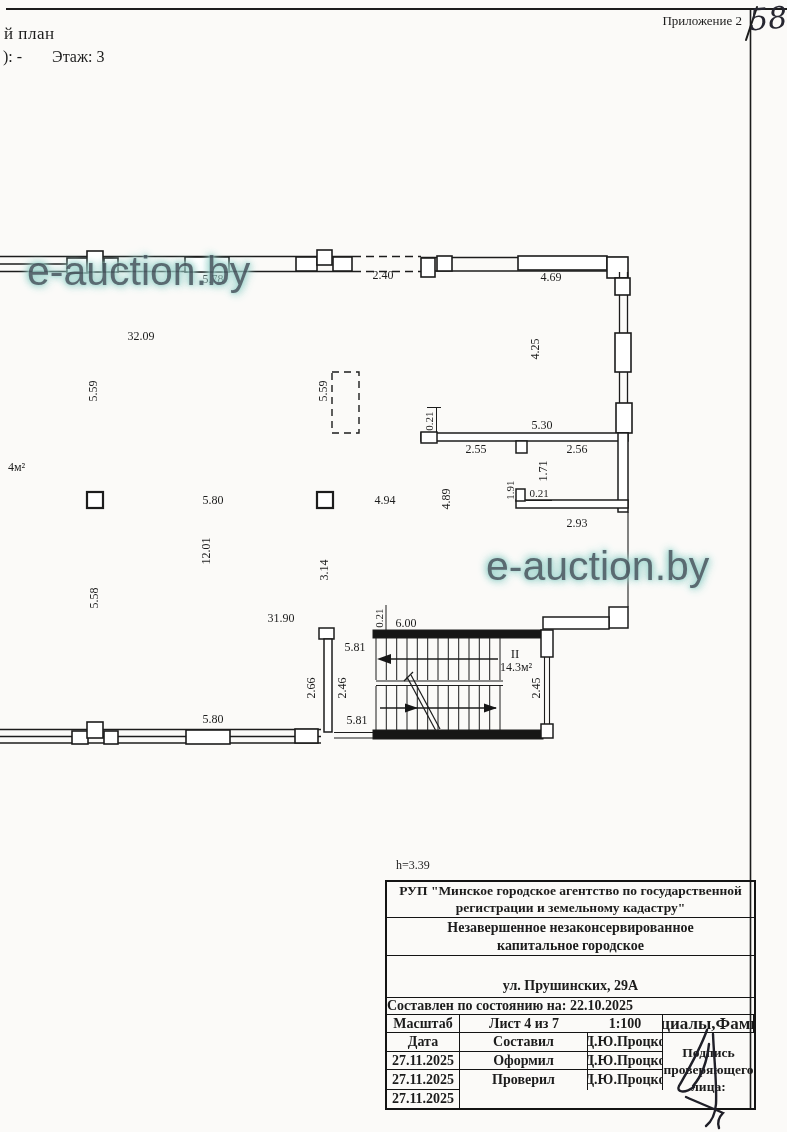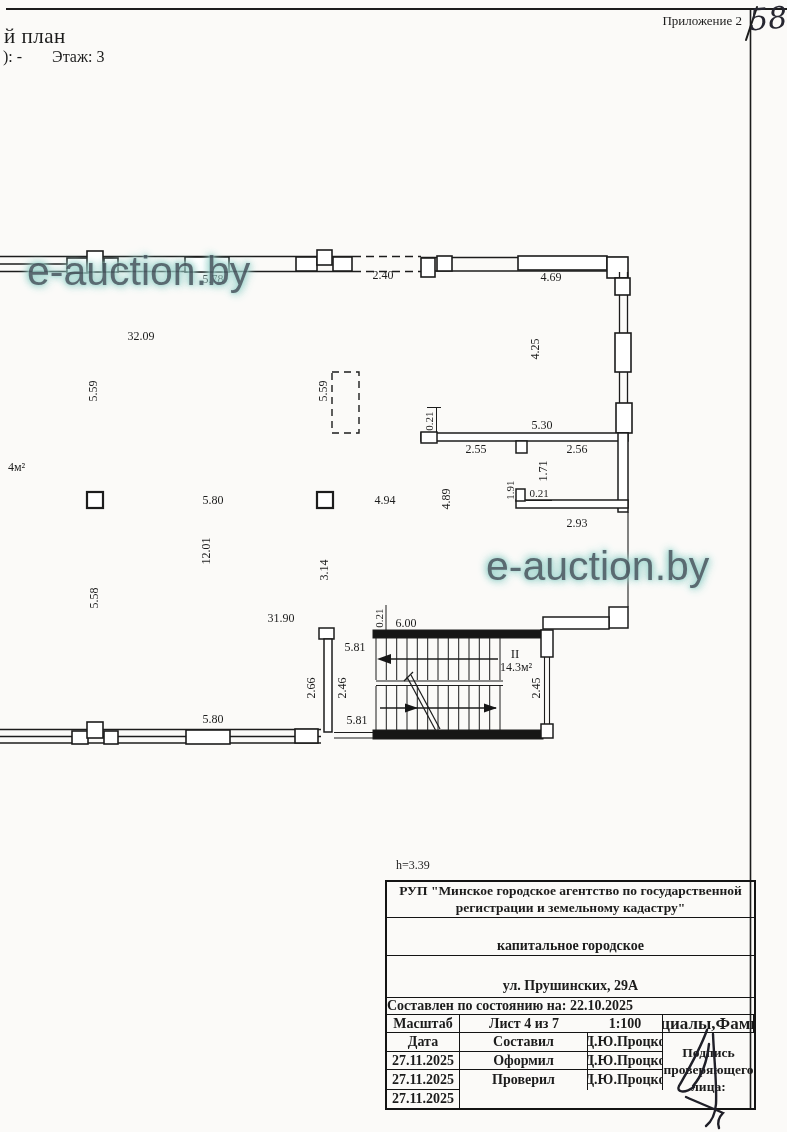--- a/index.html
+++ b/index.html
@@ -13,21 +13,21 @@
   .page{
     position:relative;width:787px;height:1132px;background:var(--paper);
     overflow:hidden;margin:0 auto;color:var(--ink);
   }
   .abs{position:absolute;}
   svg{position:absolute;left:0;top:0;pointer-events:none;}
   svg text{font-family:"Liberation Serif",serif;fill:#1d1d1d;}
   .dim{font-size:12px;}
   .dim-sm{font-size:11px;}
   
-  .hdr-title1{left:4px;top:24px;font-size:21px;letter-spacing:.5px;}
+  .hdr-title1{left:4px;top:24px;font-size:17px;letter-spacing:.5px;}
   .hdr-title2{left:3px;top:48px;font-size:16px;}
   .hdr-title2 .floor{margin-left:30px;}
   .hdr-appendix{left:600px;top:13px;width:142px;text-align:right;font-size:13px;}
   .hdr-num{left:749px;top:1px;font-size:30px;font-style:italic;transform:rotate(-5deg);color:#262630;font-family:"DejaVu Serif",serif;}
   
   .wm{
     font-family:Liberation Sans, sans-serif;font-size:41px;color:var(--watermark_text);
     text-shadow:0 0 7px var(--watermark_glow),0 0 3px var(--watermark_glow),2px 2px 8px var(--watermark_glow),-2px -2px 8px var(--watermark_glow);
     opacity:.92;white-space:nowrap;
   }
@@ -240,21 +240,21 @@
 
   <div class="abs wm wm1">e-auction.by</div>
   <div class="abs wm wm2">e-auction.by</div>
 
   <div class="abs tblock">
     <div class="tc span4 lastcol fit">
       <div><span>РУП "Минское городское агентство по государственной</span><br>
       <span>регистрации и земельному кадастру"</span></div>
     </div>
     <div class="tc span4 lastcol">
-      <div><br>
+      <div><span>Незавершенное незаконсервированное</span><br>
       <span>капитальное городское</span></div>
     </div>
     <div class="tc span4 lastcol">
       <div><br>
       <span>ул. Прушинских, 29А</span></div>
     </div>
     <div class="tc span4 lastcol left">Составлен по состоянию на: 22.10.2025</div>
 
     <div class="tc">Масштаб</div>
     <div class="tc lastcol">Лист 4 из 7</div>

